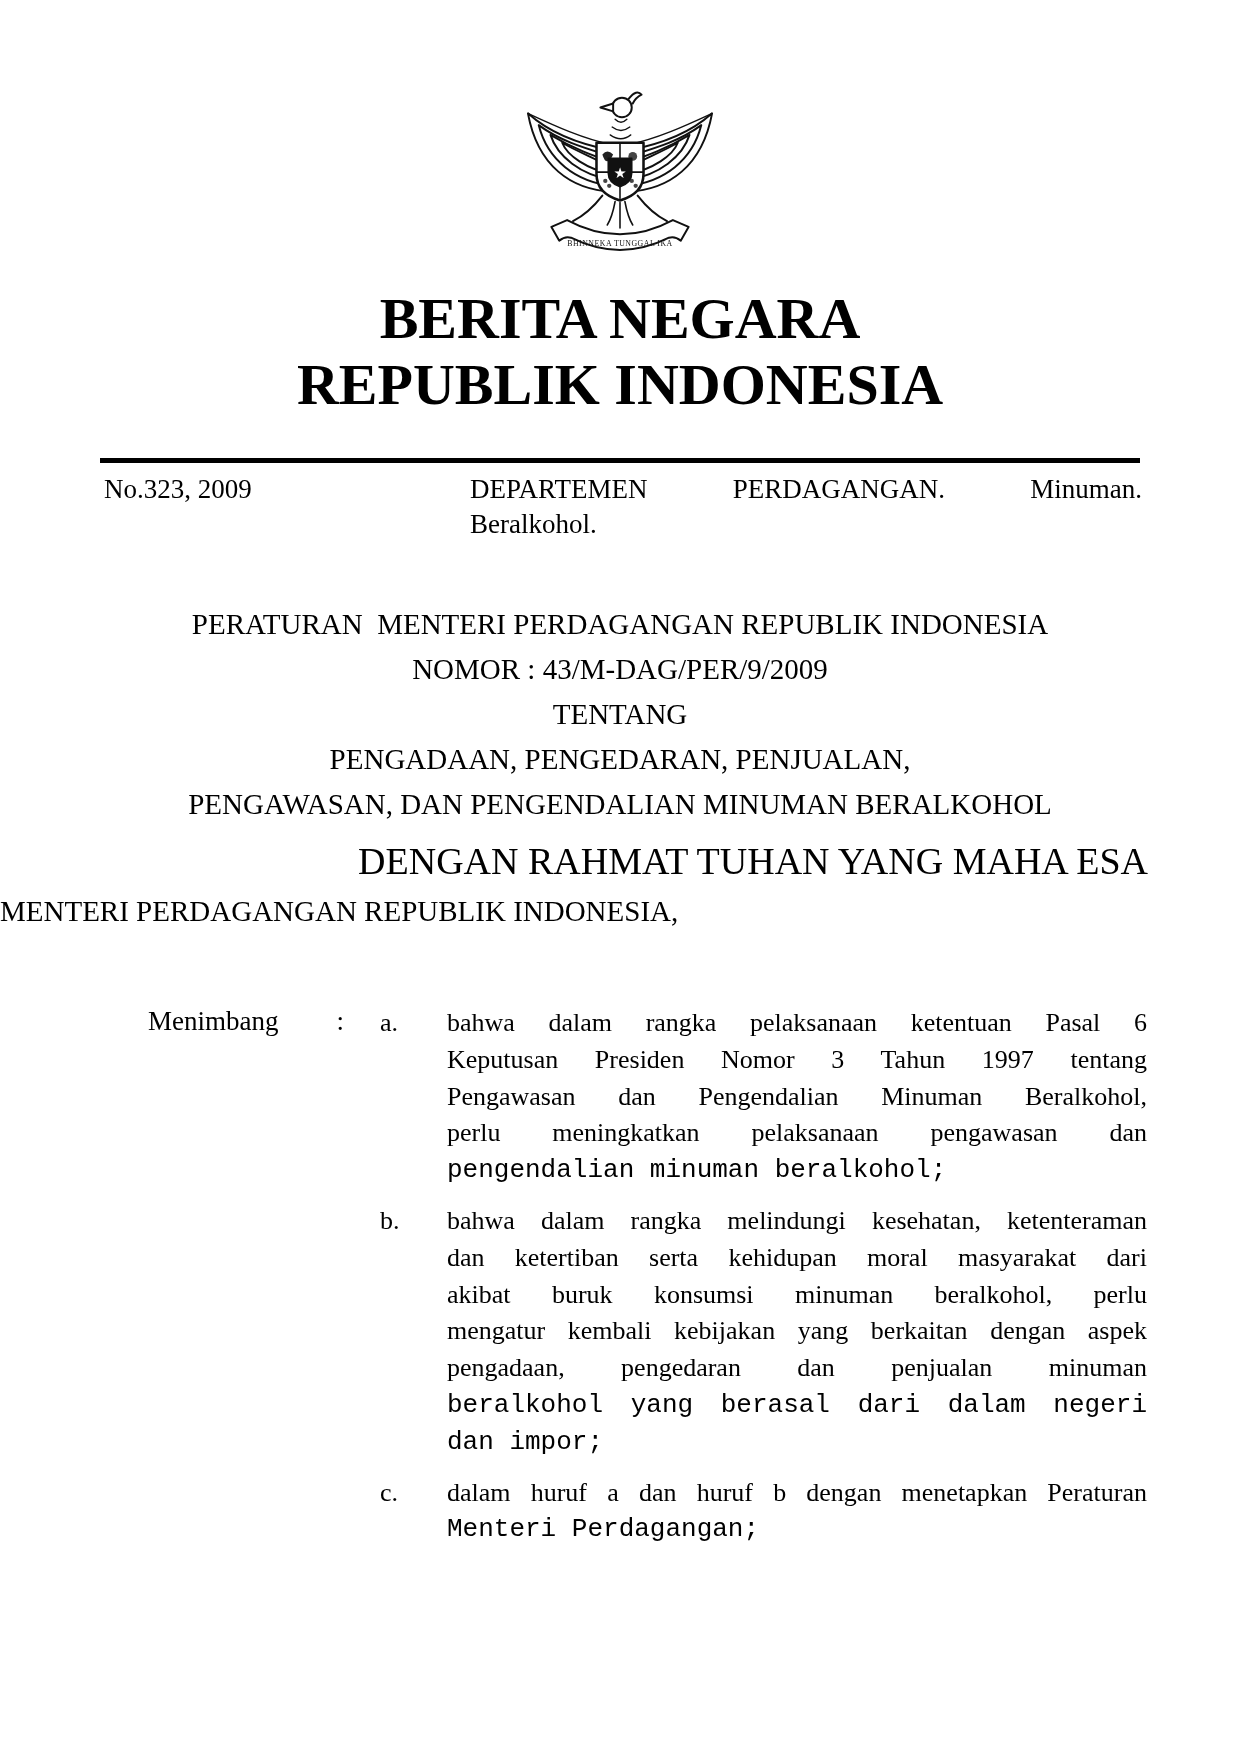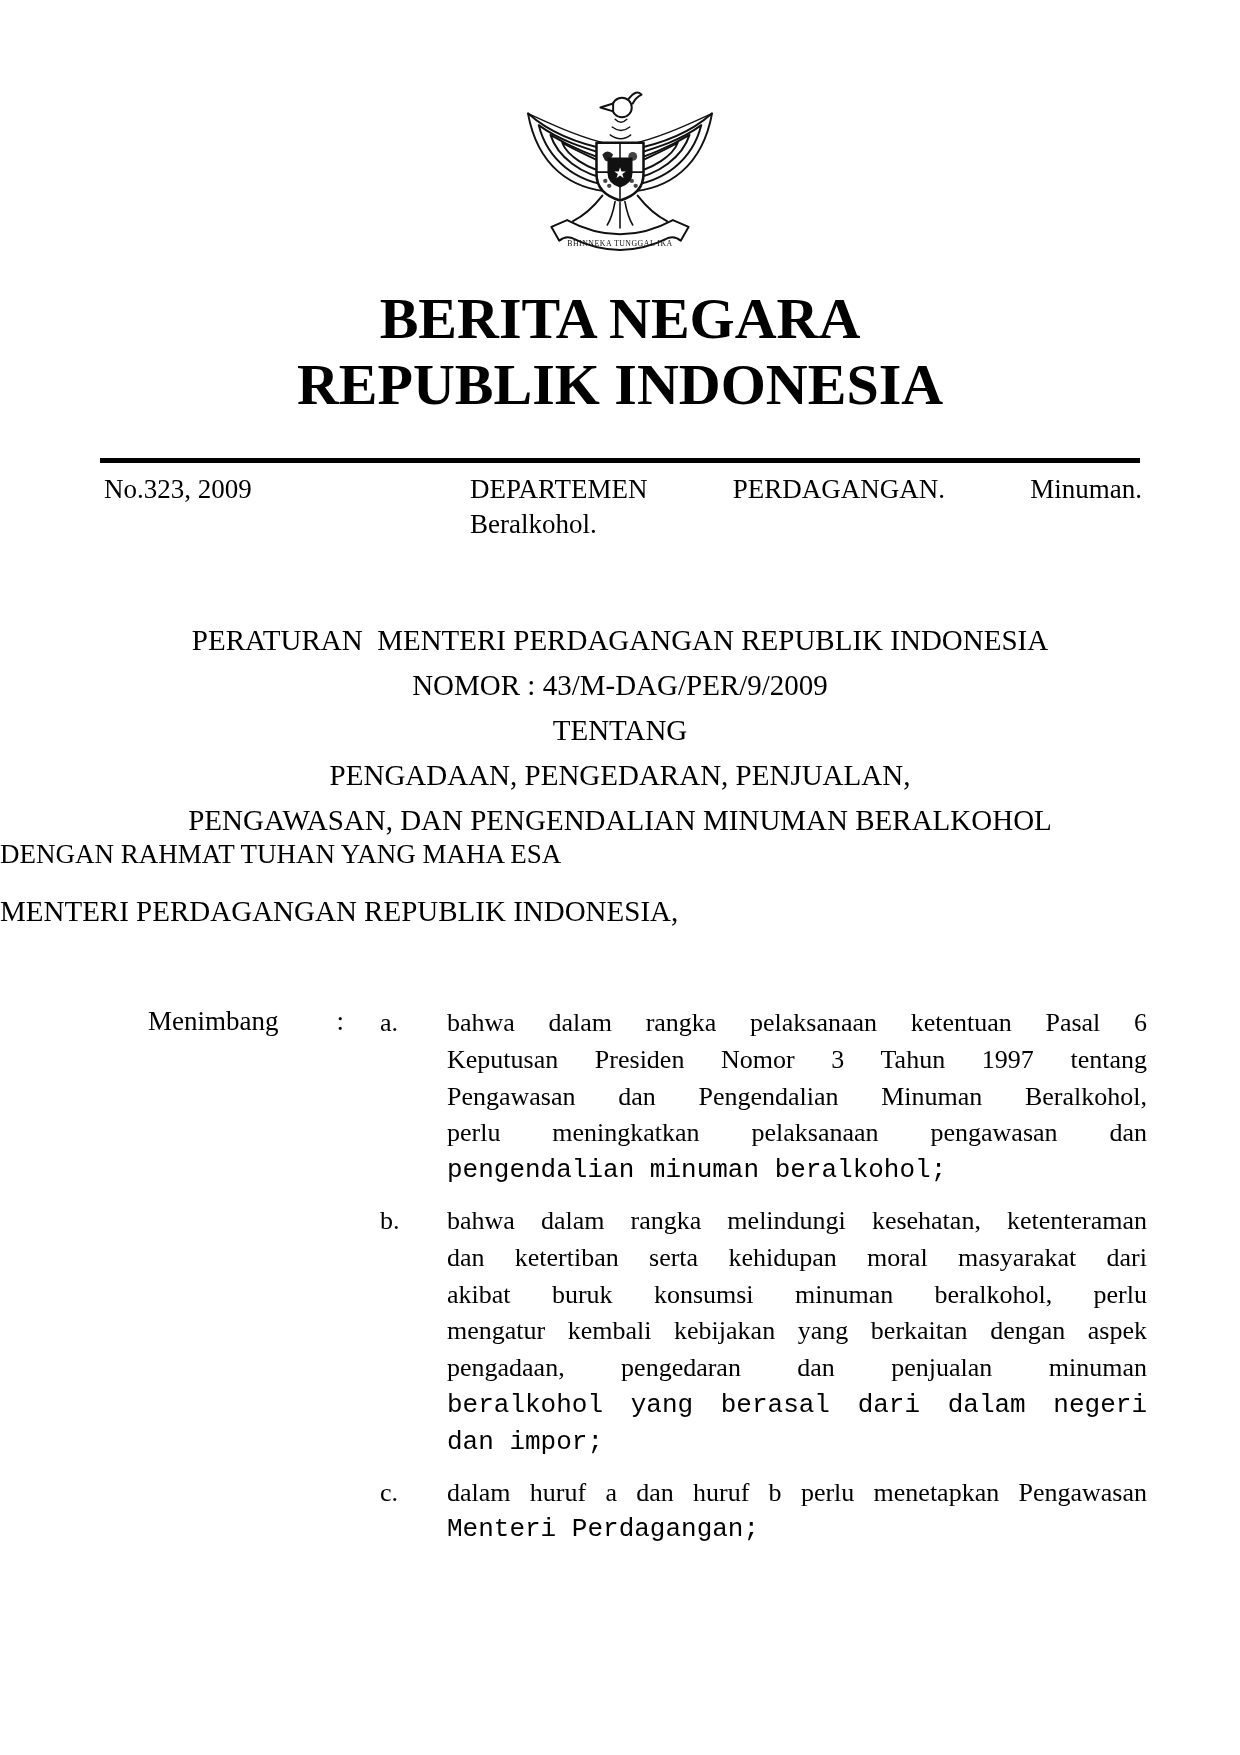--- a/index.html
+++ b/index.html
@@ -16,25 +16,25 @@
     position:absolute;top:286px;left:0;width:1240px;
     text-align:center;font-weight:bold;font-size:58px;line-height:66px;
     letter-spacing:0px;
   }
   .rule{position:absolute;top:458px;left:100px;width:1040px;height:5px;background:#000;}
   .mast-row{position:absolute;top:472px;left:100px;width:1040px;font-size:27px;line-height:35px;}
   .gaz-no{position:absolute;left:4px;top:0;}
   .subject{position:absolute;left:370px;top:0;width:672px;}
   .jl{text-align:justify;text-align-last:justify;}
   .rtitle{
-    position:absolute;top:618px;left:0;width:1240px;
+    position:absolute;top:602px;left:0;width:1240px;
     font-size:29px;line-height:45px;text-align:center;
   }
   .rtitle .line{text-align:center;white-space:pre-wrap;}
-  .invocation{position:absolute;top:839px;left:0;width:1148px;text-align:left;font-size:27px;}
+  .invocation{position:absolute;top:839px;left:0;width:1148px;text-align:right;font-size:38px;}
   .issuer{position:absolute;top:895px;left:0;width:1240px;text-align:left;font-size:29px;}
   .consider-label{
     position:absolute;top:1006px;left:128px;width:196px;
     font-size:27px;display:flex;justify-content:space-between;margin-left:20px;
   }
   .c-items{position:absolute;top:1005px;left:380px;width:760px;font-size:26px;line-height:36.8px;}
   .c-item{display:flex;}
   .c-item + .c-item{margin-top:14px;}
   .c-letter{width:60px;flex:0 0 60px;}
   .c-text{width:700px;flex:0 0 700px;margin-left:7px;}
@@ -146,19 +146,19 @@
           <div class="line">dan ketertiban serta kehidupan moral masyarakat dari</div>
           <div class="line">akibat buruk konsumsi minuman beralkohol, perlu</div>
           <div class="line">mengatur kembali kebijakan yang berkaitan dengan aspek</div>
           <div class="line">pengadaan, pengedaran dan penjualan minuman</div>
           <div class="line last">beralkohol yang berasal dari dalam negeri dan impor;</div>
         </div>
     </div>
     <div class="c-item">
       <div class="c-letter">c.</div>
       <div class="c-text">
-          <div class="line">dalam huruf a dan huruf b perlu menetapkan Pengawasan</div>
+          <div class="line">dalam huruf a dan huruf b dengan menetapkan Peraturan</div>
           <div class="line last">Menteri Perdagangan;</div>
         </div>
     </div>
   </div>
 
 </div>
 
 </body></html>

